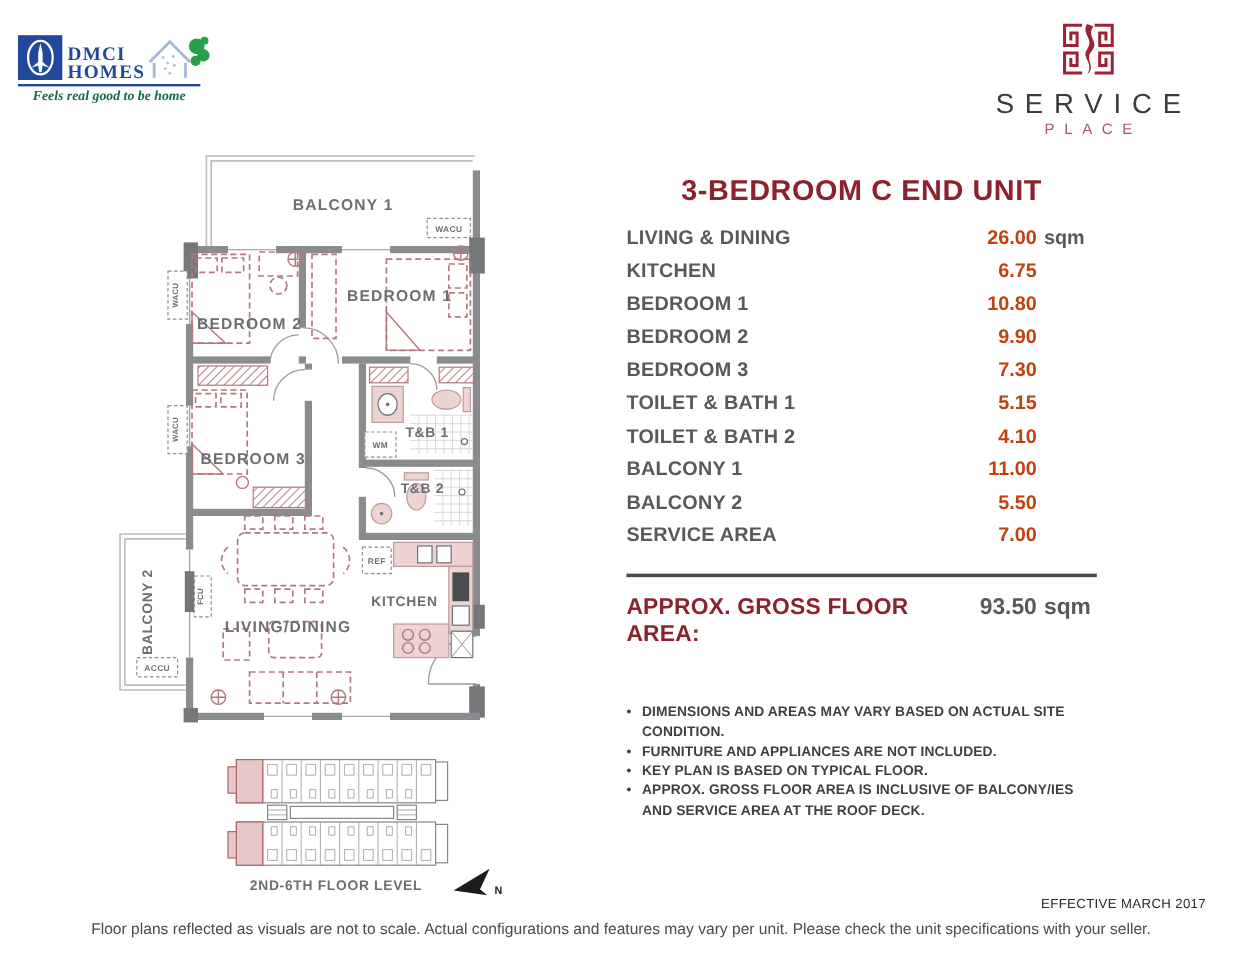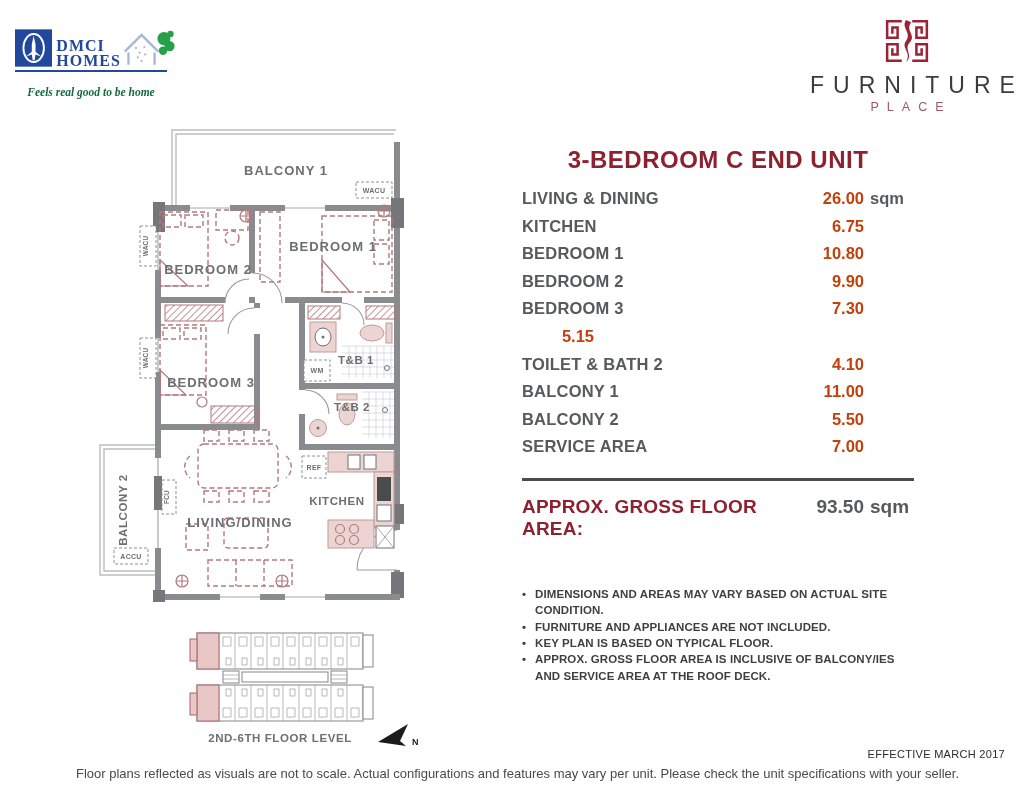--- a/index.html
+++ b/index.html
@@ -6,21 +6,21 @@
   .page{position:relative;width:1035px;height:800px;background:#ffffff;overflow:hidden;
         font-family:"Liberation Sans",sans-serif;}
 
   
   .dmci{position:absolute;left:15px;top:26px;width:160px;}
   .dmci-top{display:flex;align-items:flex-end;}
   .dmci-name{margin-left:4px;font-family:"Liberation Serif",serif;font-weight:bold;
              color:#21489c;font-size:16px;line-height:0.95;letter-spacing:1px;}
   .dmci-line{height:2px;background:#21489c;margin-top:2px;width:152px;}
   .dmci-tagline{font-family:"Liberation Serif",serif;font-style:italic;font-weight:bold;
-                color:#156b3f;font-size:11.5px;margin-top:14px;text-align:center;width:152px;}
+                color:#156b3f;font-size:11.5px;margin-top:2px;text-align:center;width:152px;}
 
   
   .mulberry{position:absolute;right:22px;top:18px;width:212px;text-align:center;}
   .mulberry-name{color:#3b3b3d;font-size:23px;letter-spacing:9px;margin-top:4px;
                  font-weight:400;white-space:nowrap;text-indent:9px;}
   .mulberry-sub{color:#a05a62;font-size:12.5px;letter-spacing:8px;margin-top:1px;text-indent:8px;}
 
   
   .right-col{position:absolute;left:522px;top:146px;width:392px;}
   .title{color:#8e212f;font-size:24px;font-weight:bold;text-align:center;letter-spacing:0.5px;}
@@ -104,21 +104,21 @@
   <div class="mulberry">
     <svg width="46" height="46" viewBox="0 0 44 44">
       <g stroke="#9d2235" stroke-width="2.4" fill="none">
         <path d="M17 3 H3 V19 H13 V9 H8 V15"></path>
         <path d="M17 41 H3 V25 H13 V35 H8 V29"></path>
         <path d="M27 3 H41 V19 H31 V9 H36 V15"></path>
         <path d="M27 41 H41 V25 H31 V35 H36 V29"></path>
       </g>
       <path d="M21 2 C16 10 27 14 21 22 C16 29 27 33 21 42 C29 36 18 30 25 23 C31 16 20 12 26 4 Z" fill="#9d2235"></path>
     </svg>
-    <div class="mulberry-name">FURNITURE</div>
+    <div class="mulberry-name">SERVICE</div>
     <div class="mulberry-sub">PLACE</div>
   </div>
 
   <div class="right-col">
     <div class="title">3-BEDROOM C END UNIT</div>
 
     <div class="area-table">
       <div class="arow">
           <span class="lbl">LIVING &amp; DINING</span>
           <span class="num">26.00</span>
@@ -138,20 +138,21 @@
           <span class="lbl">BEDROOM 2</span>
           <span class="num">9.90</span>
           <span class="unitc"></span>
         </div>
       <div class="arow">
           <span class="lbl">BEDROOM 3</span>
           <span class="num">7.30</span>
           <span class="unitc"></span>
         </div>
       <div class="arow">
+          <span class="lbl">TOILET &amp; BATH 1</span>
           <span class="num">5.15</span>
           <span class="unitc"></span>
         </div>
       <div class="arow">
           <span class="lbl">TOILET &amp; BATH 2</span>
           <span class="num">4.10</span>
           <span class="unitc"></span>
         </div>
       <div class="arow">
           <span class="lbl">BALCONY 1</span>

